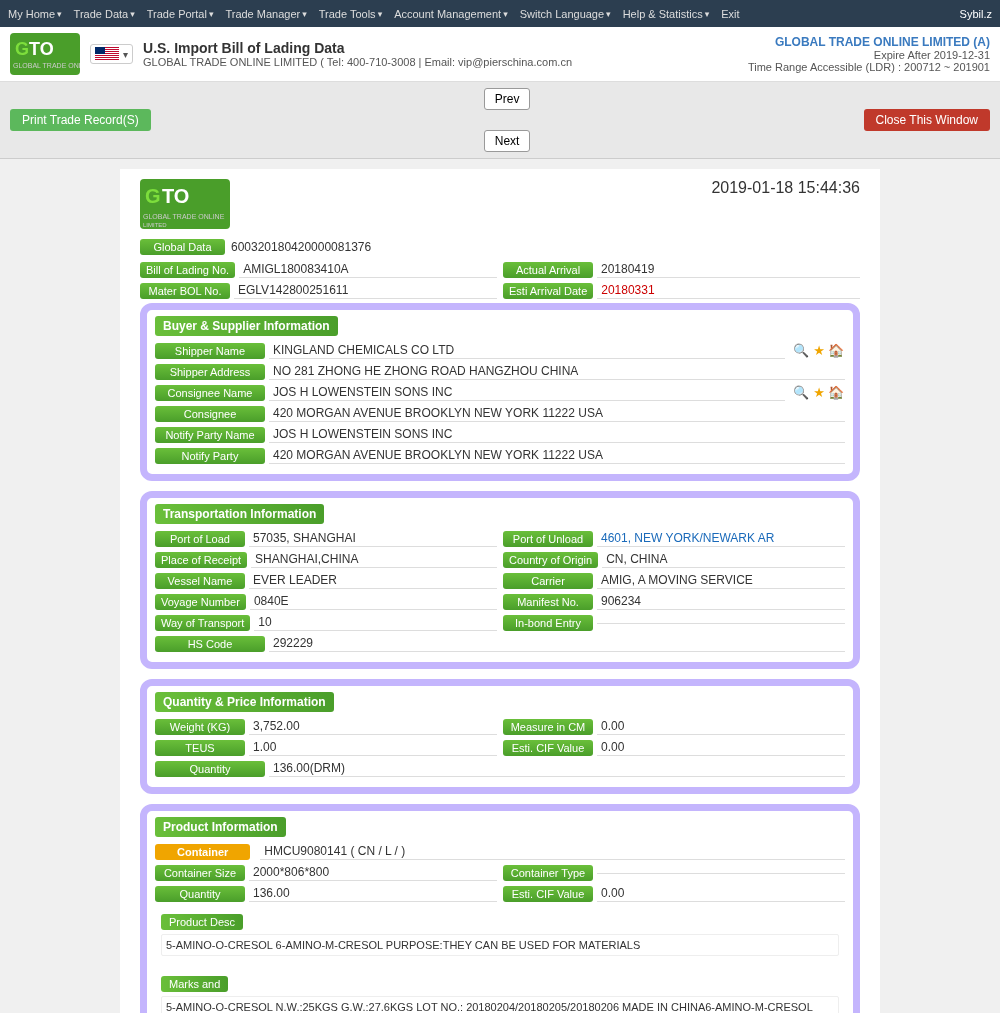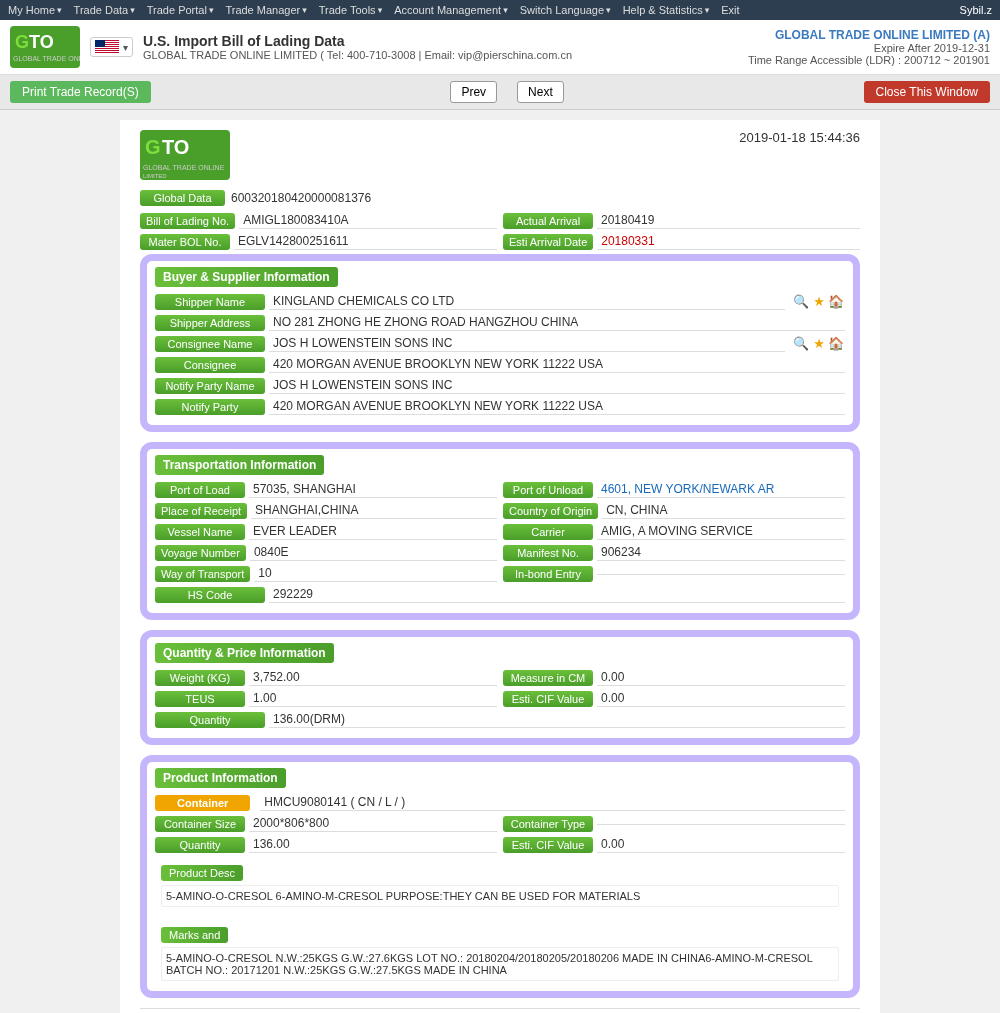--- a/index.html
+++ b/index.html
@@ -1,38 +1,38 @@
 <!DOCTYPE html>
 <html><head>
   <meta charset="utf-8">
   <style>
     * { margin: 0; padding: 0; box-sizing: border-box; }
     body { font-family: Arial, sans-serif; font-size: 12px; background: #f0f0f0; width: 1000px; }
 
     
-    .top-nav { background: #2c3e50; color: #fff; display: flex; align-items: center; padding: 0 8px; height: 20px; font-size: 11px; justify-content: space-between; }
+    .top-nav { background: #2c3e50; color: #fff; display: flex; align-items: center; padding: 0 8px; height: 27px; font-size: 11px; justify-content: space-between; }
     .top-nav-left { display: flex; gap: 12px; }
     .top-nav-right { display: flex; gap: 8px; }
     .nav-item { color: #ddd; cursor: pointer; display: flex; align-items: center; gap: 2px; }
     .nav-arrow { font-size: 9px; }
 
     
     .header { background: #fff; display: flex; align-items: center; padding: 6px 10px; border-bottom: 1px solid #ddd; justify-content: space-between; }
     .header-left { display: flex; align-items: center; gap: 10px; }
     .flag-area { display: flex; align-items: center; gap: 4px; border: 1px solid #ccc; padding: 2px 4px; border-radius: 3px; }
     .header-right { text-align: right; font-size: 11px; }
     .company-name { color: #3a7abf; font-weight: bold; font-size: 12px; }
     .expire-info { color: #555; }
 
     
     .toolbar { background: #e8e8e8; padding: 6px 10px; display: flex; gap: 8px; align-items: center; justify-content: space-between; border-bottom: 1px solid #ccc; }
     .btn-print { background: #5cb85c; color: #fff; border: none; padding: 4px 12px; border-radius: 3px; cursor: pointer; font-size: 12px; }
     .btn-nav { background: #fff; border: 1px solid #999; padding: 3px 10px; border-radius: 3px; cursor: pointer; font-size: 12px; }
     .btn-close { background: #c0392b; color: #fff; border: none; padding: 4px 12px; border-radius: 3px; cursor: pointer; font-size: 12px; }
-    .toolbar-center { display: flex; gap: 20px; }
+    .toolbar-center { display: flex; gap: 20px; flex-direction: column; }
 
     
     .main-content { background: #fff; margin: 10px auto; padding: 10px 20px; max-width: 760px; }
 
     
     .doc-header { display: flex; justify-content: space-between; align-items: flex-start; margin-bottom: 10px; }
 
     
     .section { border: 7px solid #c4b5fd; border-radius: 12px; margin-bottom: 10px; padding: 6px 8px; }
     .section-title { background: linear-gradient(to right, #6abf3a, #4a9e2a); color: #fff; padding: 3px 8px; border-radius: 3px; font-size: 12px; font-weight: bold; margin-bottom: 6px; display: inline-block; }
@@ -179,21 +179,21 @@
 <div class="main-content">
 
   <div class="doc-header">
     <svg width="90" height="50" viewBox="0 0 90 50">
       <rect x="0" y="0" width="90" height="50" rx="4" fill="#4a9e2a"></rect>
       <text x="5" y="24" font-size="20" font-weight="bold" fill="#7dde3c" font-family="Arial">G</text>
       <text x="22" y="24" font-size="20" font-weight="bold" fill="#ffffff" font-family="Arial">TO</text>
       <text x="3" y="40" font-size="7" fill="#cccccc" font-family="Arial">GLOBAL TRADE ONLINE</text>
       <text x="3" y="48" font-size="6" fill="#cccccc" font-family="Arial">LIMITED</text>
     </svg>
-    <div style="font-size:13px; color:#333;">2019-01-18 15:44:36</div>
+    <div style="font-size:16px; color:#333;">2019-01-18 15:44:36</div>
   </div>
 
   <div class="global-data-row">
     <span class="global-data-label">Global Data</span>
     <span class="global-data-value">600320180420000081376</span>
   </div>
 
   <div class="field-row-2col">
     <div class="col-half">
       <span class="field-label">Bill of Lading No.</span>

